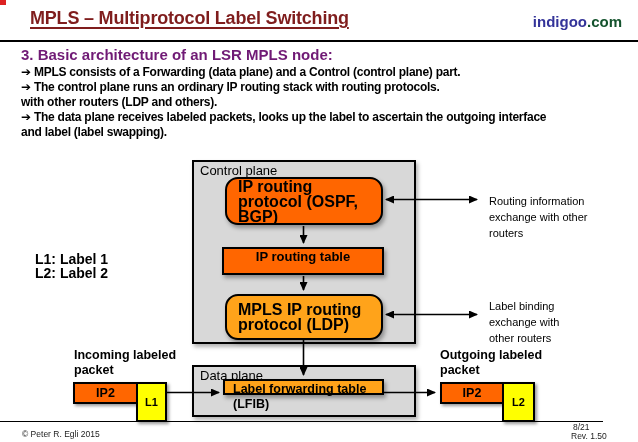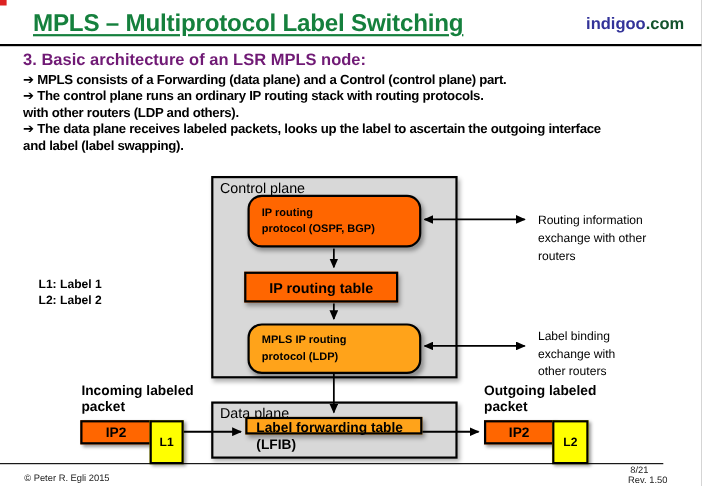--- a/index.html
+++ b/index.html
@@ -5,52 +5,52 @@
   html,body{margin:0;padding:0;background:#888;}
   .slide{
     position:relative;width:638px;height:442px;background:#ffffff;
     font-family:"Liberation Sans","DejaVu Sans",sans-serif;overflow:hidden;
     margin:0 auto;
   }
   .abs{position:absolute;}
   
   .corner-mark{left:0;top:0;width:6px;height:5px;background:#dd2222;}
   .slide-title{
-    left:30px;top:8px;font-size:22px;font-weight:bold;color:#15803d;
+    left:30px;top:8px;font-size:18px;font-weight:bold;color:#7f1d1d;
     letter-spacing:-0.2px;text-decoration:underline;text-decoration-thickness:2px;
     text-underline-offset:3px;white-space:nowrap;
   }
   .brand{right:16px;top:13px;font-size:15px;font-weight:bold;white-space:nowrap;}
   .brand .name{color:#333399;}
   .brand .tld{color:#14532d;}
   .header-rule{left:0;top:40px;width:638px;height:2px;background:#000;}
   
   .heading{left:21px;top:46px;font-size:15px;font-weight:bold;color:#701a75;white-space:nowrap;}
   .bullets{left:21px;top:65px;font-size:12px;font-weight:bold;color:#000;
     line-height:15px;letter-spacing:-0.25px;white-space:nowrap;}
   
   .plane{background:#d8d8d8;border:2px solid #000;box-shadow:2px 3px 4px rgba(0,0,0,0.30);}
   .control-plane{left:192px;top:160px;width:220px;height:180px;}
   .data-plane{left:192px;top:365px;width:220px;height:48px;}
   .plane-label{position:absolute;left:6px;top:1px;font-size:13px;font-weight:normal;color:#000;}
   
   .obox{border:2px solid #000;color:#000;font-weight:bold;box-shadow:2px 3px 4px rgba(0,0,0,0.35);box-sizing:border-box;}
   .rounded{border-radius:13px;border-width:2.5px;display:flex;flex-direction:column;justify-content:center;
-    padding-left:11px;font-size:10px;line-height:15px;}
+    padding-left:11px;font-size:16px;line-height:15px;}
   .box-osfp{left:225px;top:177px;width:158px;height:48px;background:#ff6600;}
-  .box-table{left:222px;top:247px;width:140px;height:28px;background:#ff6600;
-    display:flex;align-items:center;justify-content:center;font-size:13px;}
+  .box-table{left:222px;top:247px;width:162px;height:28px;background:#ff6600;
+    display:flex;justify-content:center;font-size:13px;}
   .box-mpls{left:225px;top:294px;width:158px;height:46px;background:#ffa31a;}
   .box-lfib{left:223px;top:379px;width:161px;height:16px;background:#ffa31a;
     font-size:12.5px;line-height:15px;padding:1px 0 0 8px;}
   
   .annot{font-size:11px;font-weight:normal;color:#000;line-height:16px;white-space:nowrap;margin-top:12px;}
   .annot-routing{left:489px;top:181px;}
   .annot-binding{left:489px;top:286px;}
-  .legend{left:35px;top:252px;font-size:11px;font-weight:bold;line-height:14px;white-space:nowrap;}
+  .legend{left:35px;top:252px;font-size:14px;font-weight:bold;line-height:14px;white-space:nowrap;}
   .pkt-label{font-size:12.5px;font-weight:bold;line-height:15px;white-space:nowrap;}
   .pkt-label-in{left:74px;top:348px;}
   .pkt-label-out{left:440px;top:348px;}
   
   .pbox{border:2px solid #000;box-sizing:border-box;display:flex;align-items:center;justify-content:center;
     font-weight:bold;box-shadow:2px 2px 3px rgba(0,0,0,0.4);}
   .ip-box{background:#ff6600;font-size:12.5px;height:22px;}
   .tag-box{background:#ffff00;font-size:11px;height:40px;}
   .ip-in{left:73px;top:382px;width:65px;}
   .tag-in{left:136px;top:382px;width:31px;}

